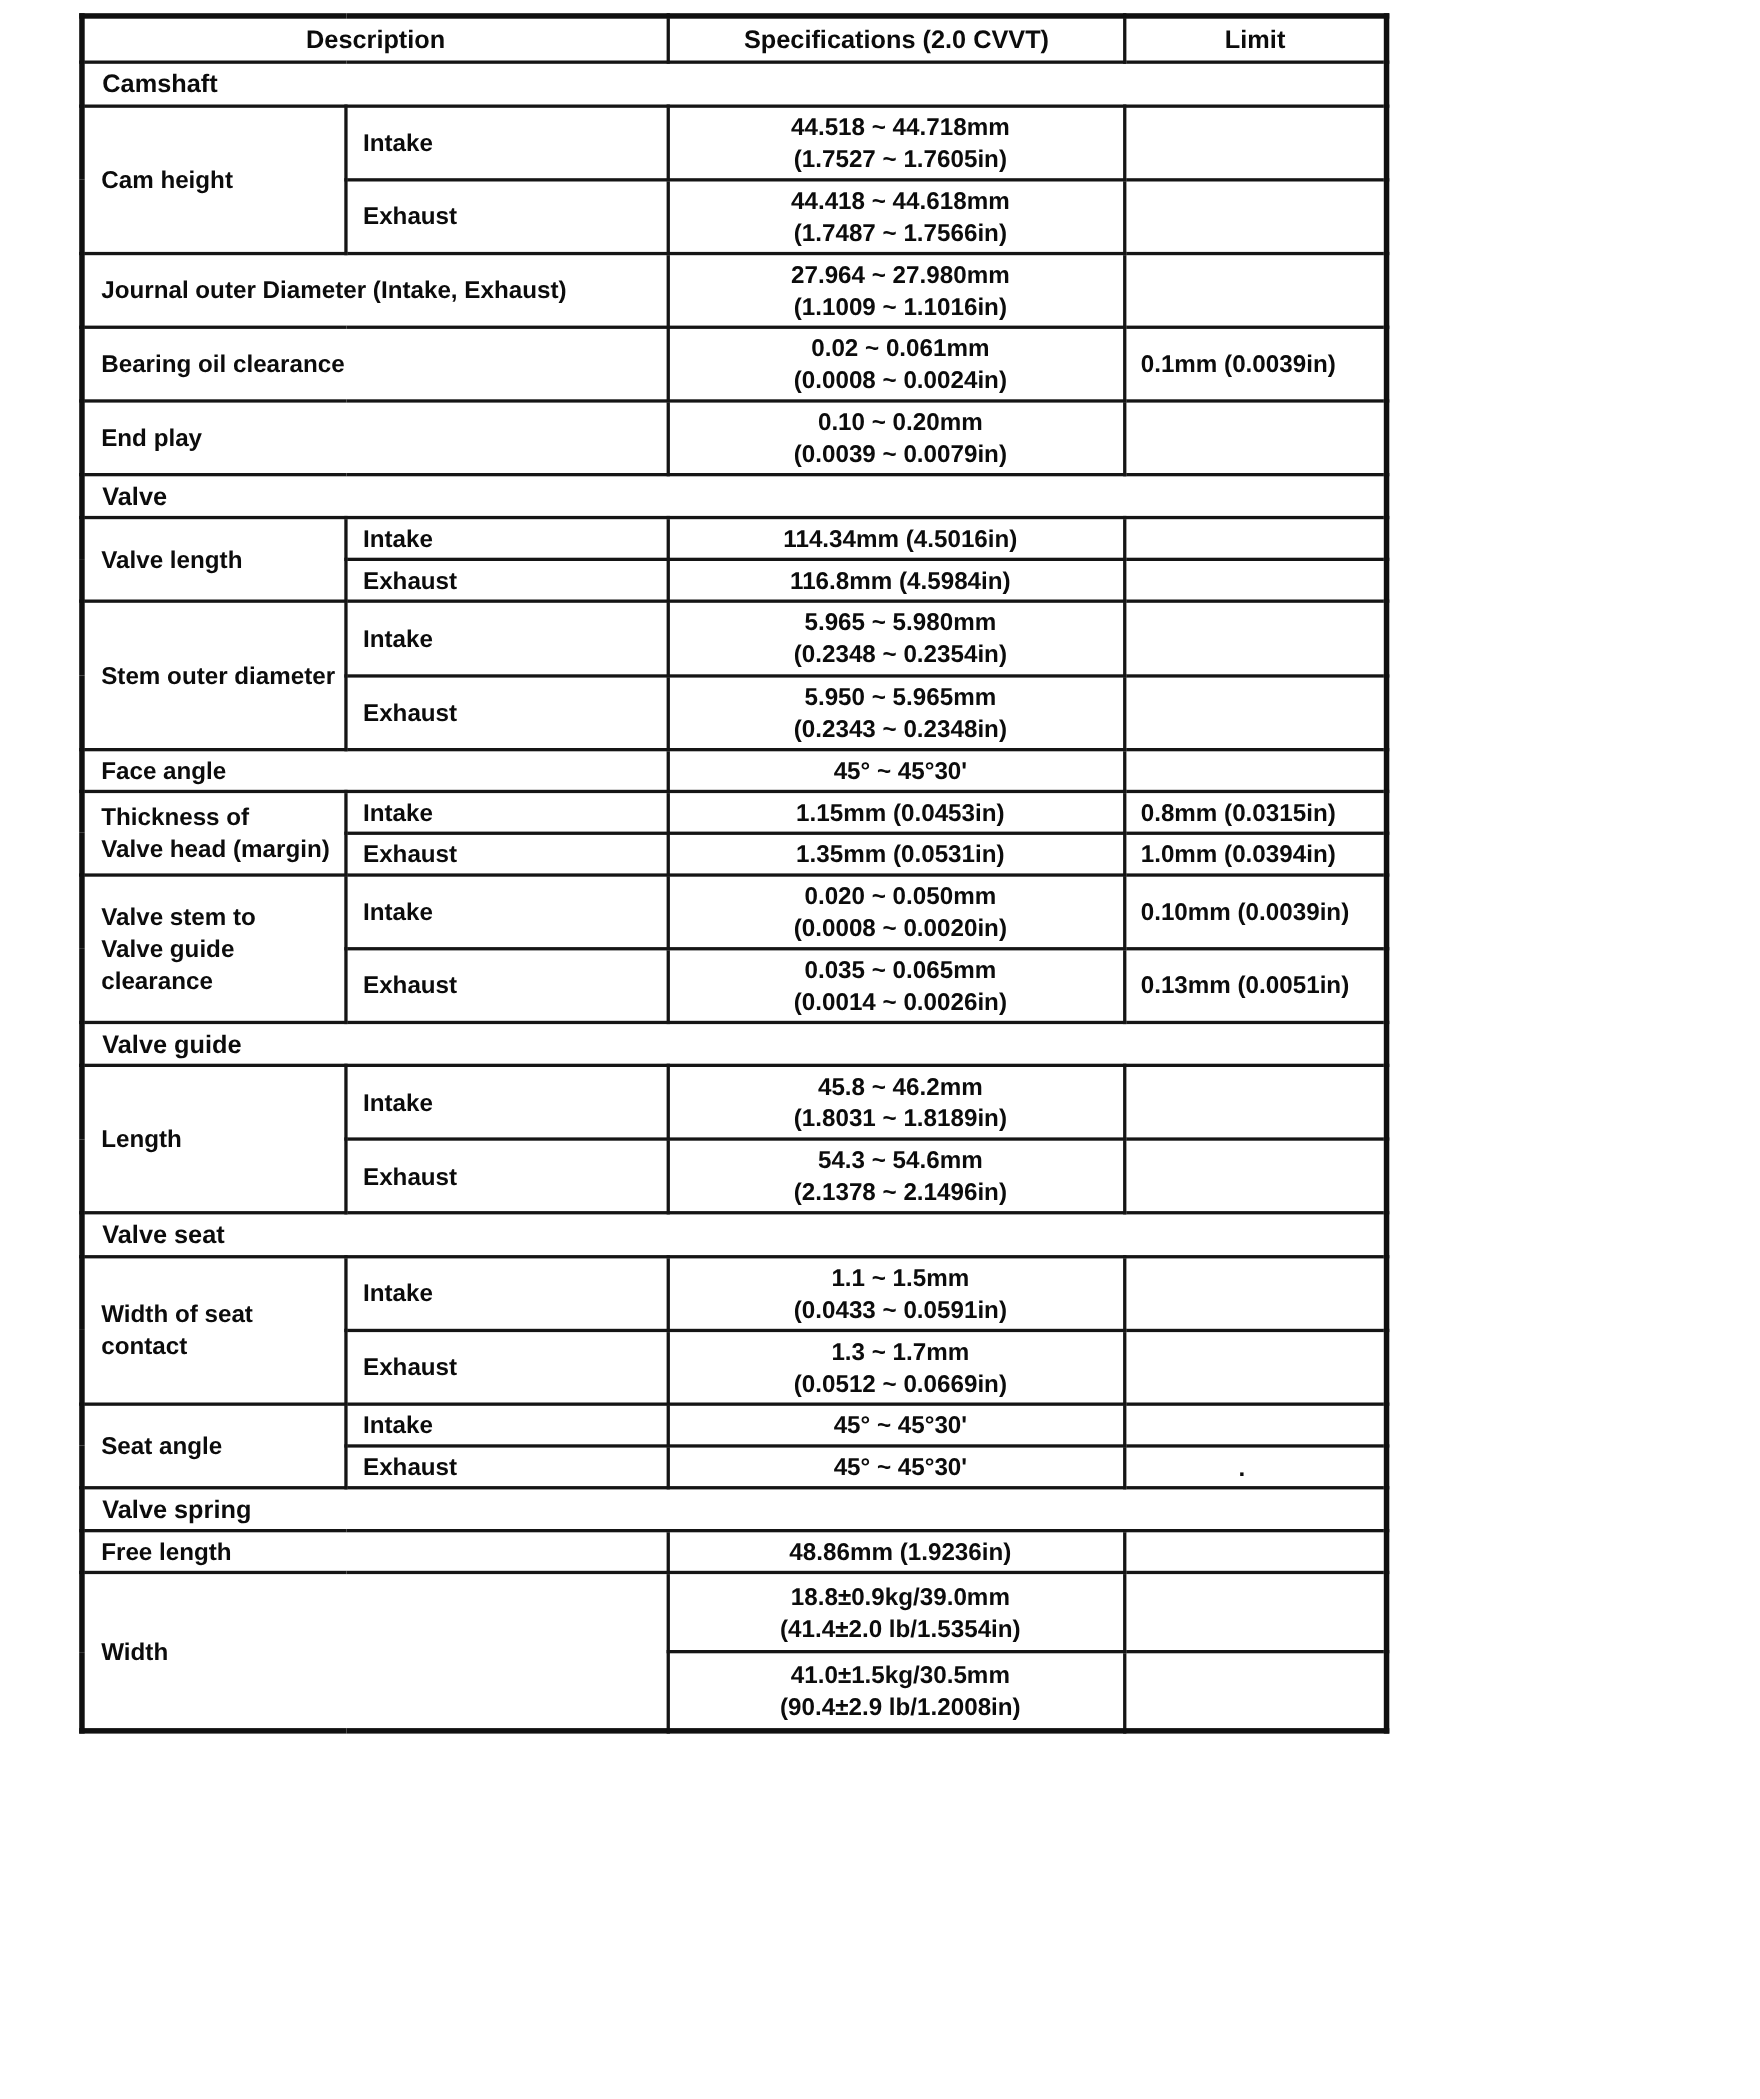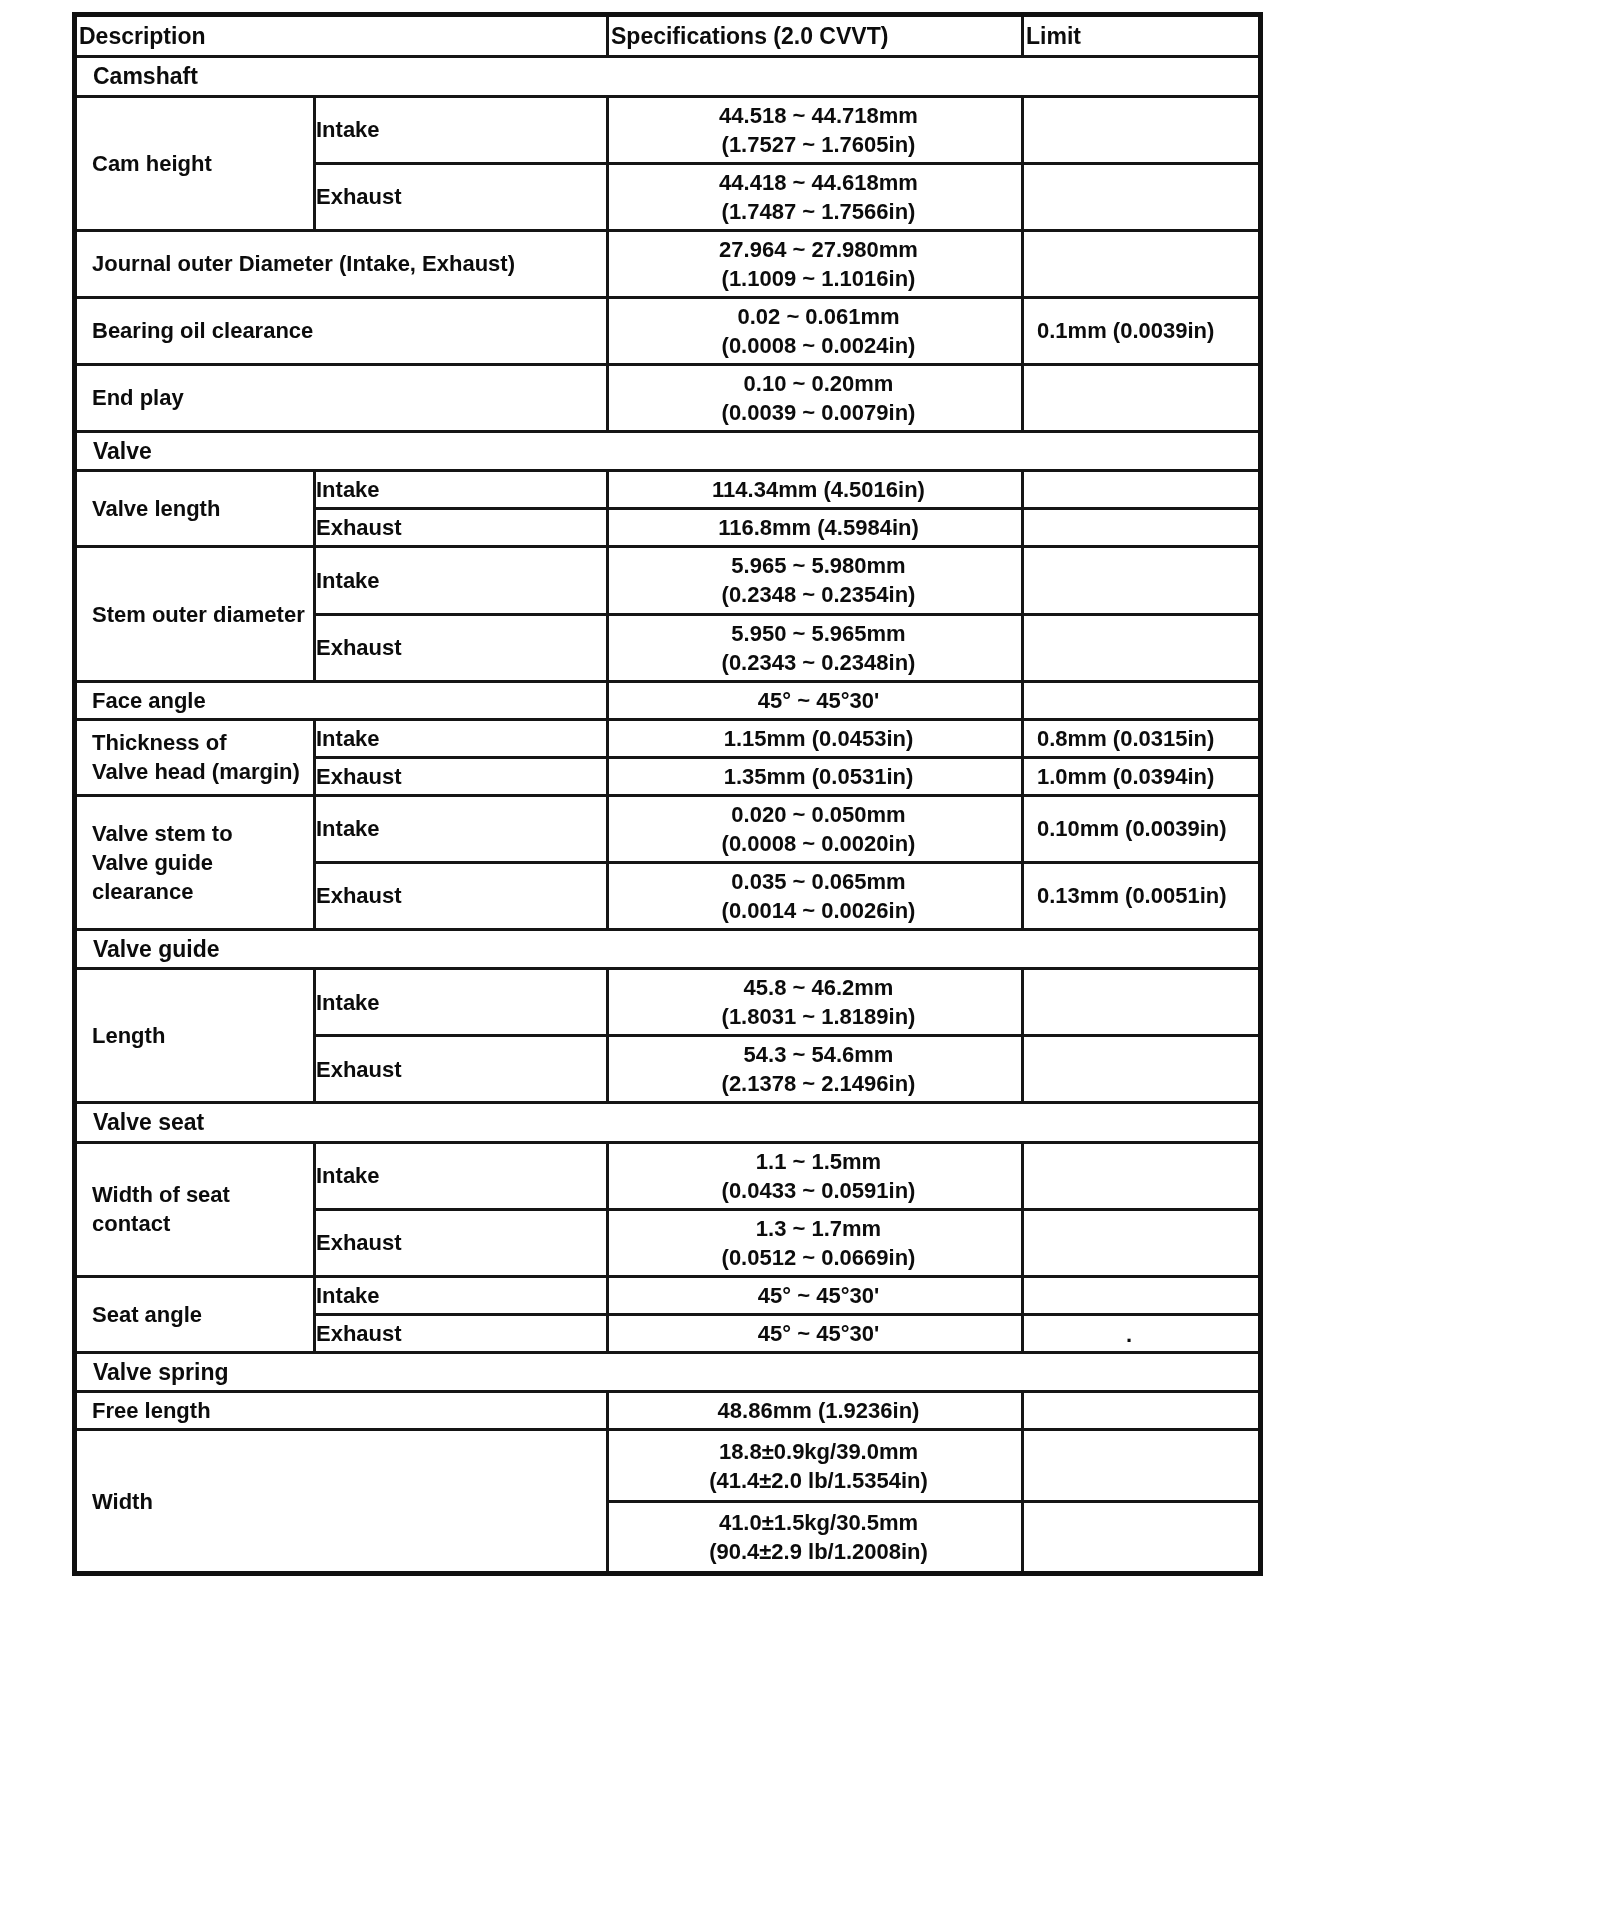--- a/index.html
+++ b/index.html
@@ -29,28 +29,29 @@
   td {
     border: 3px solid #151515;
     vertical-align: middle;
     font-size: 22px;
     line-height: 1.32;
     white-space: pre-line;
     padding: 3px 6px 3px 15px;
     overflow: hidden;
   }
   tr.h-row td {
+    text-align: center;
     font-size: 23px;
     padding: 4px 2px;
   }
   tr.sec-row td {
     font-size: 23px;
     padding-left: 16px;
   }
-  td.sub  { padding-left: 0; }
+  td.sub  { padding-left: 14px; }
   td.spec { padding-left: 13px; text-align: center; }
   td.limit{ padding-left: 13px; }
 
   tr.h-row   { height: 37px; }
   tr.sec-row { height: 36px; }
   tr.short   { height: 37px; }
   tr.tall    { height: 65px; }
   tr.xtall   { height: 72px; }
 
   .artifact-dot {

